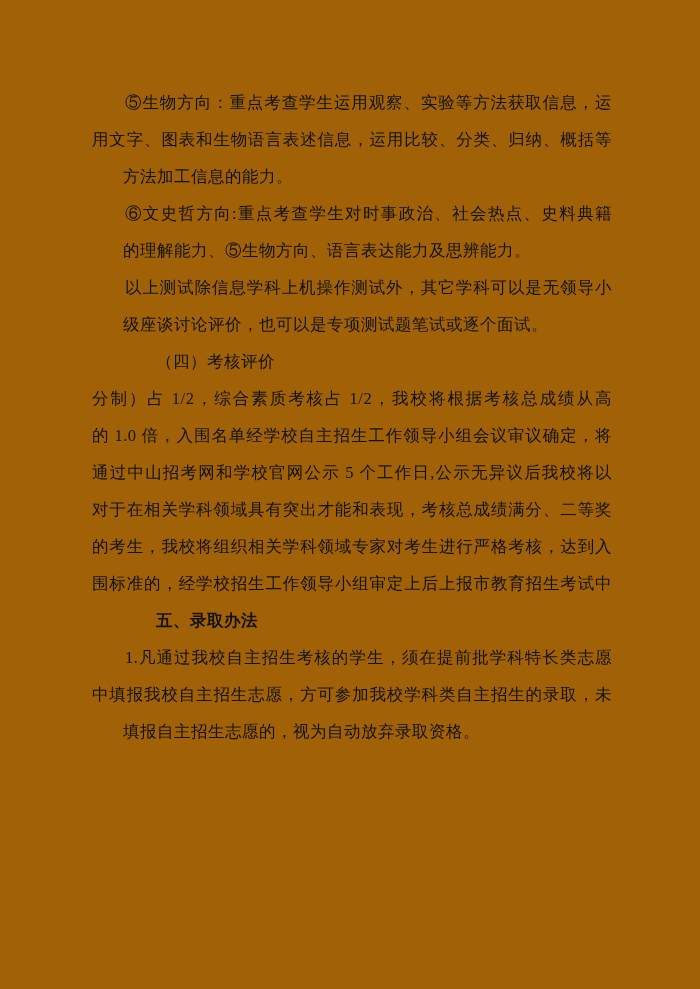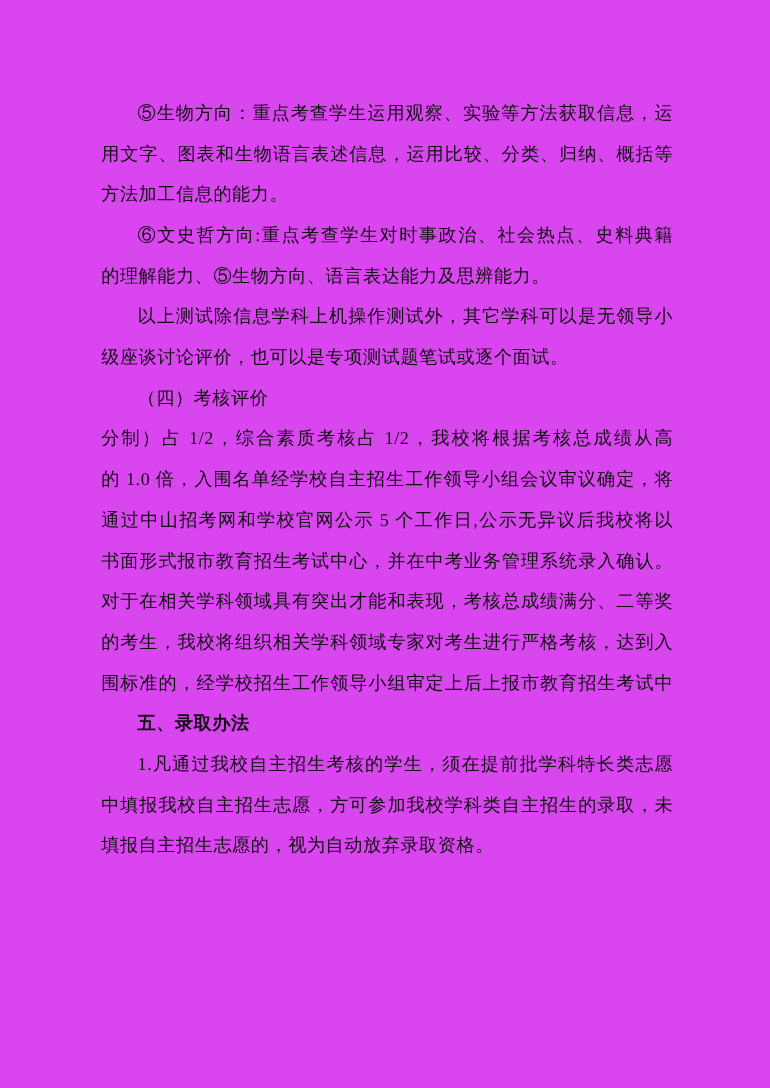--- a/index.html
+++ b/index.html
@@ -4,40 +4,41 @@
 <style>
   html, body {
     margin: 0;
     padding: 0;
     background: #ffffff;
   }
   .page {
     position: relative;
     width: 700px;
     height: 989px;
-    background: #d946ef;
+    background: #a16207;
     overflow: hidden;
     font-family: "Liberation Serif", "DejaVu Serif", serif;
   }
   .content {
     position: absolute;
     left: 92px;
     top: 84px;
     width: 520px;
   }
   .line {
     font-size: 16.5px;
     line-height: 37px;
     color: #111111;
     text-align: justify;
     text-align-last: justify;
     letter-spacing: 0.5px;
   }
   .line.end {
     text-align-last: left;
+    margin-left: 31px;
   }
   .line.indent {
     text-indent: 2em;
   }
   .line.bold {
     font-weight: bold;
   }
 </style>
 </head>
 <body>
@@ -62,21 +63,20 @@
     </div>
 
     <div>
       <div class="line indent end">（四）考核评价</div>
     </div>
 
     <div>
       <div class="line">分制）占 1/2，综合素质考核占 1/2，我校将根据考核总成绩从高</div>
       <div class="line">的 1.0 倍，入围名单经学校自主招生工作领导小组会议审议确定，将</div>
       <div class="line">通过中山招考网和学校官网公示 5 个工作日,公示无异议后我校将以</div>
-      <div class="line">书面形式报市教育招生考试中心，并在中考业务管理系统录入确认。</div>
       <div class="line">对于在相关学科领域具有突出才能和表现，考核总成绩满分、二等奖</div>
       <div class="line">的考生，我校将组织相关学科领域专家对考生进行严格考核，达到入</div>
       <div class="line">围标准的，经学校招生工作领导小组审定上后上报市教育招生考试中</div>
     </div>
 
     <div>
       <div class="line indent end bold">五、录取办法</div>
     </div>
 
     <div>

